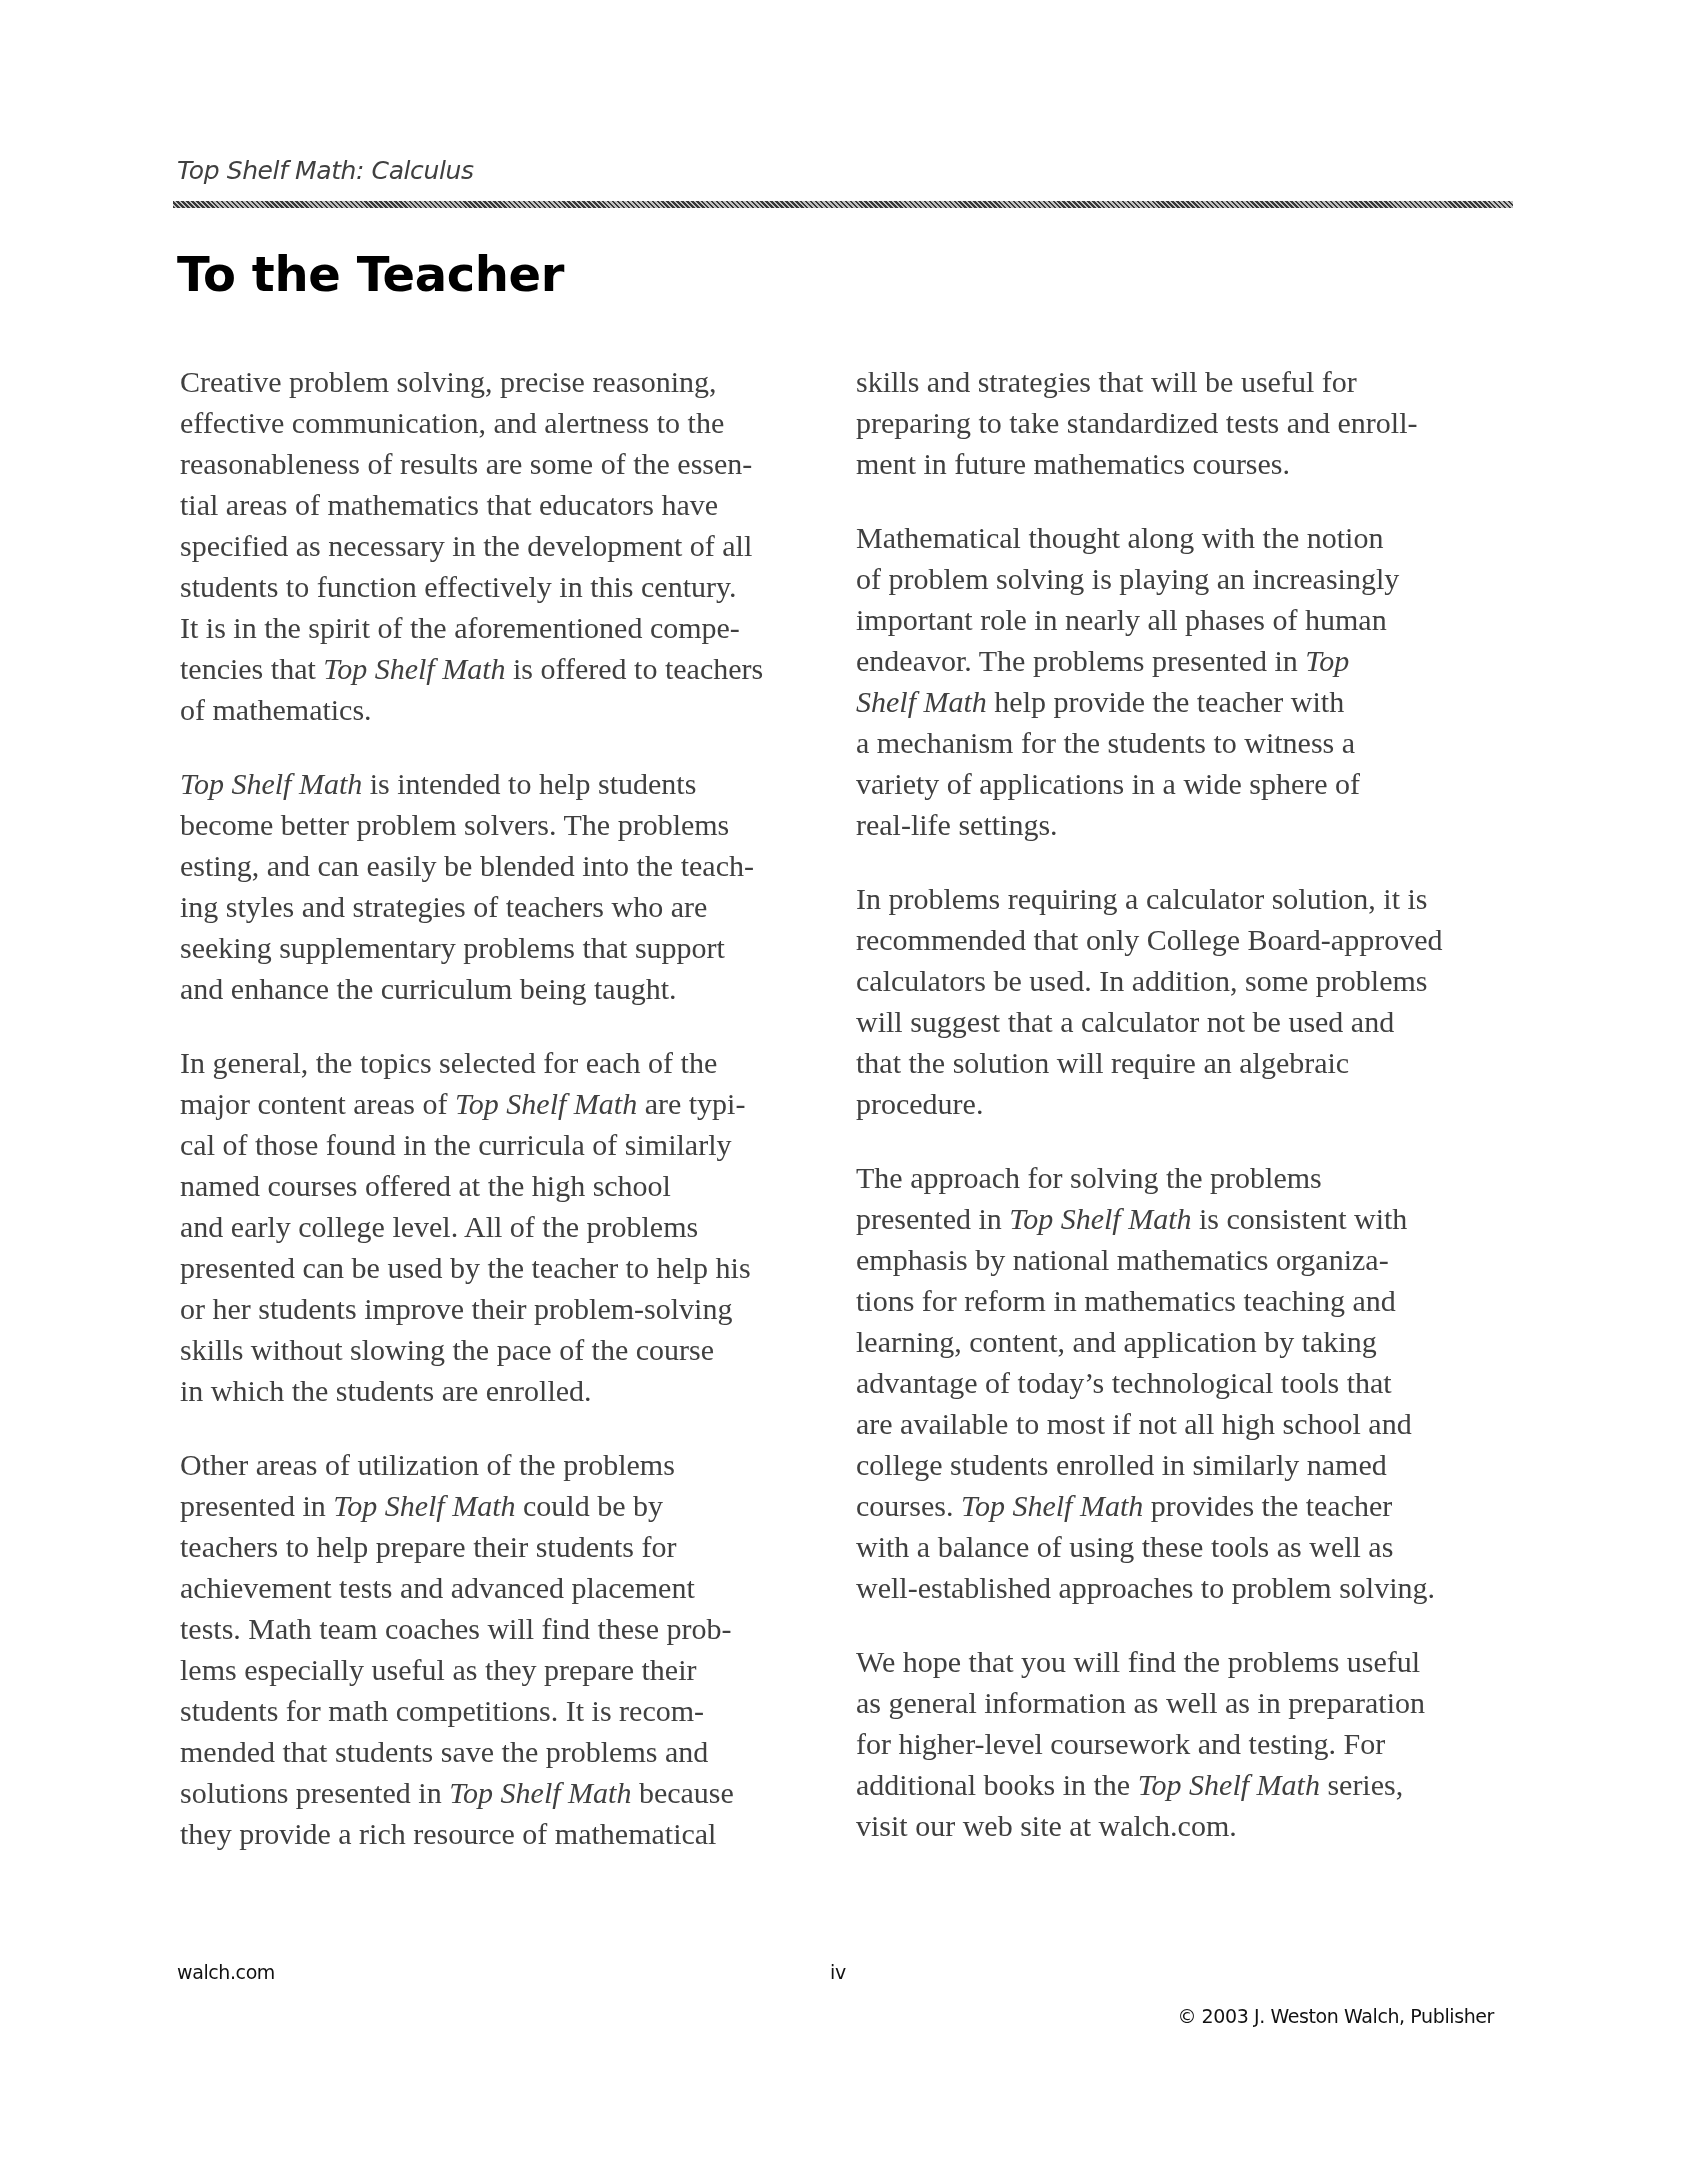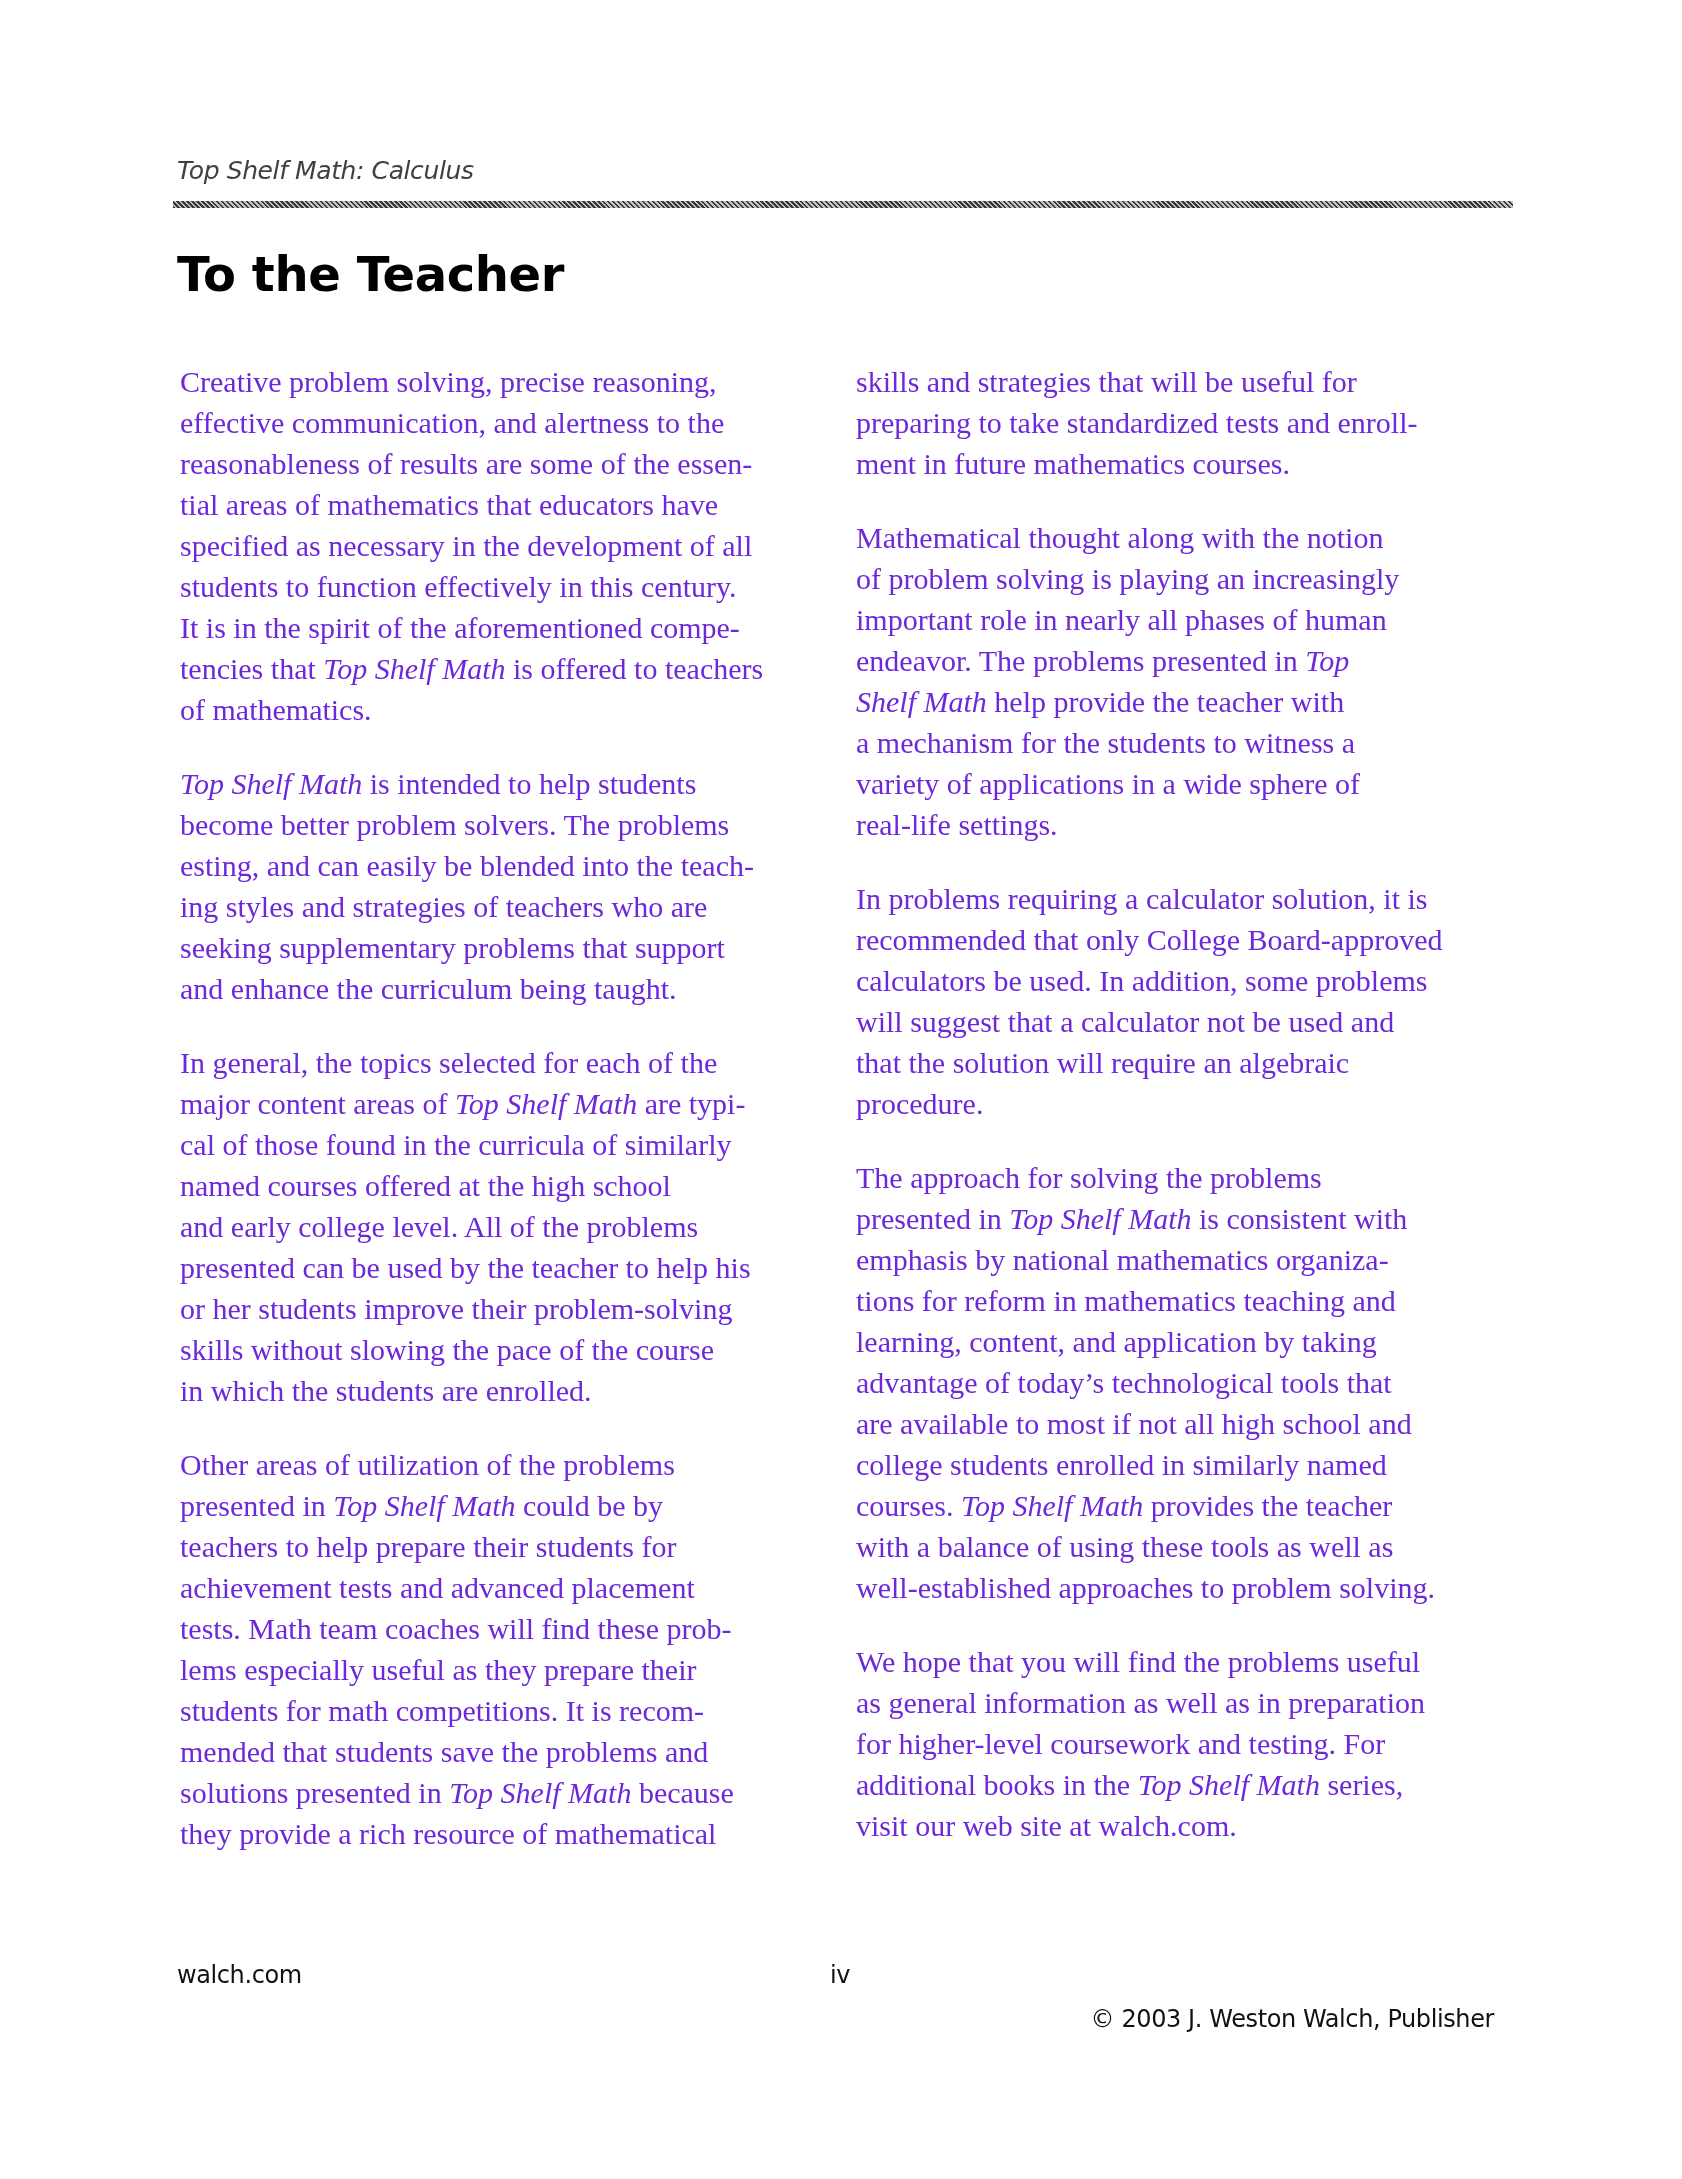--- a/index.html
+++ b/index.html
@@ -2,27 +2,27 @@
 <html style="font-size:14px"><head>
 <meta charset="utf-8">
 <style>
   html, body { margin:0; padding:0; background:#ffffff; }
   body { width:1683px; height:2180px; position:relative; overflow:hidden; color:#111; }
   .running-head { position:absolute; left:177px; top:156px; font-family:"DejaVu Sans", sans-serif; font-style:italic; font-size:25px; color:#404040; letter-spacing:-0.4px; }
   .rule { position:absolute; left:173px; top:201px; width:1340px; height:7px;
     background-image: repeating-linear-gradient(45deg, #222 0 1.7px, #bbb 1.7px 3.5px);
     opacity:0.9; }
   .title { position:absolute; left:177px; top:246px; font-family:"DejaVu Sans", sans-serif; font-weight:bold; font-size:48px; letter-spacing:-0.4px; color:#000; }
-  .col { position:absolute; top:361px; width:657px; font-family:"Liberation Serif", serif; font-size:30px; line-height:41px; color:#6d28d9; }
+  .col { position:absolute; top:361px; width:657px; font-family:"Liberation Serif", serif; font-size:30px; line-height:41px; color:#404040; }
   .col.left { left:180px; }
   .col.right { left:856px; }
   .para { margin:0 0 33px 0; }
   .line { display:block; white-space:nowrap; }
   .line i { font-style:italic; }
-  .footer { position:absolute; top:1961px; font-family:"DejaVu Sans", sans-serif; font-size:24px; color:#111; letter-spacing:-0.4px; }
+  .footer { position:absolute; top:1961px; font-family:"DejaVu Sans", sans-serif; font-size:19px; color:#111; letter-spacing:-0.4px; }
   .footer.left { left:177px; }
   .footer.center { left:830px; }
   .footer.right { right:189px;margin-top:44px; }
 </style>
 </head>
 <body>
 
 <div class="running-head">Top Shelf Math: Calculus</div>
 <div class="rule"></div>
 <h1 class="title" style="margin:0;">To the Teacher</h1>

